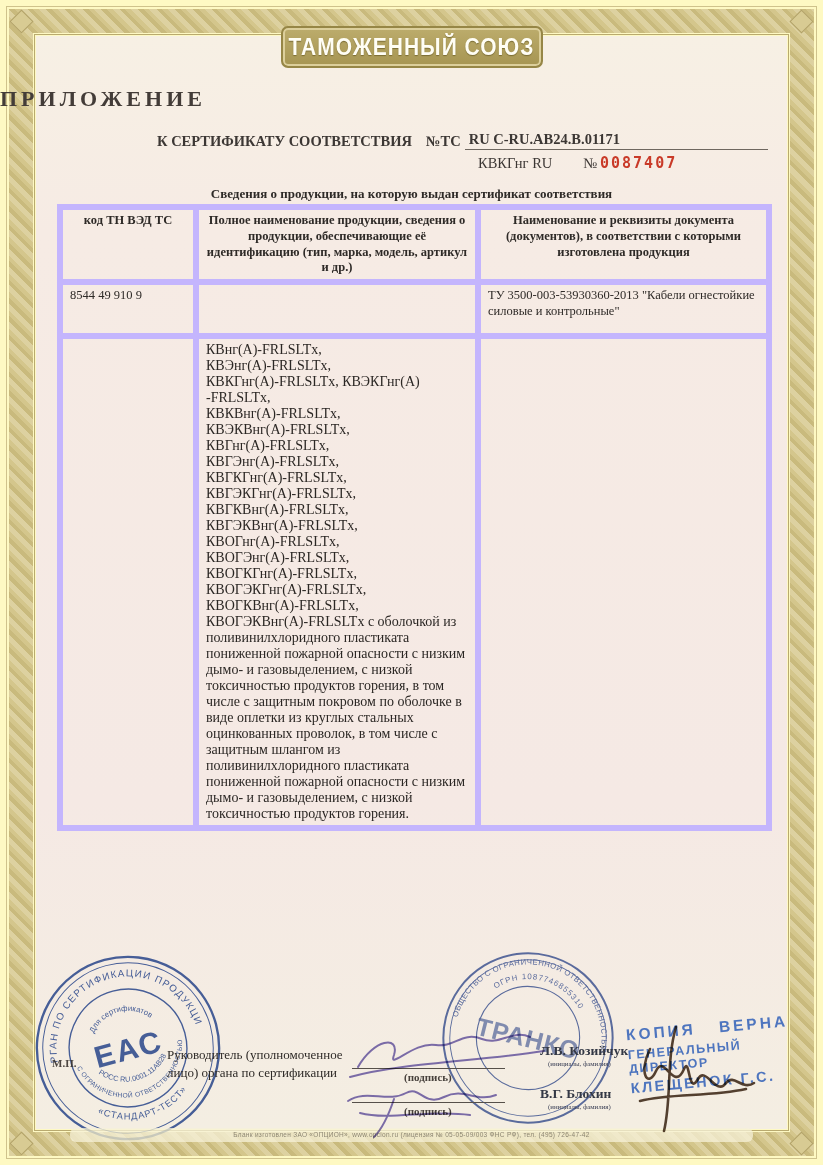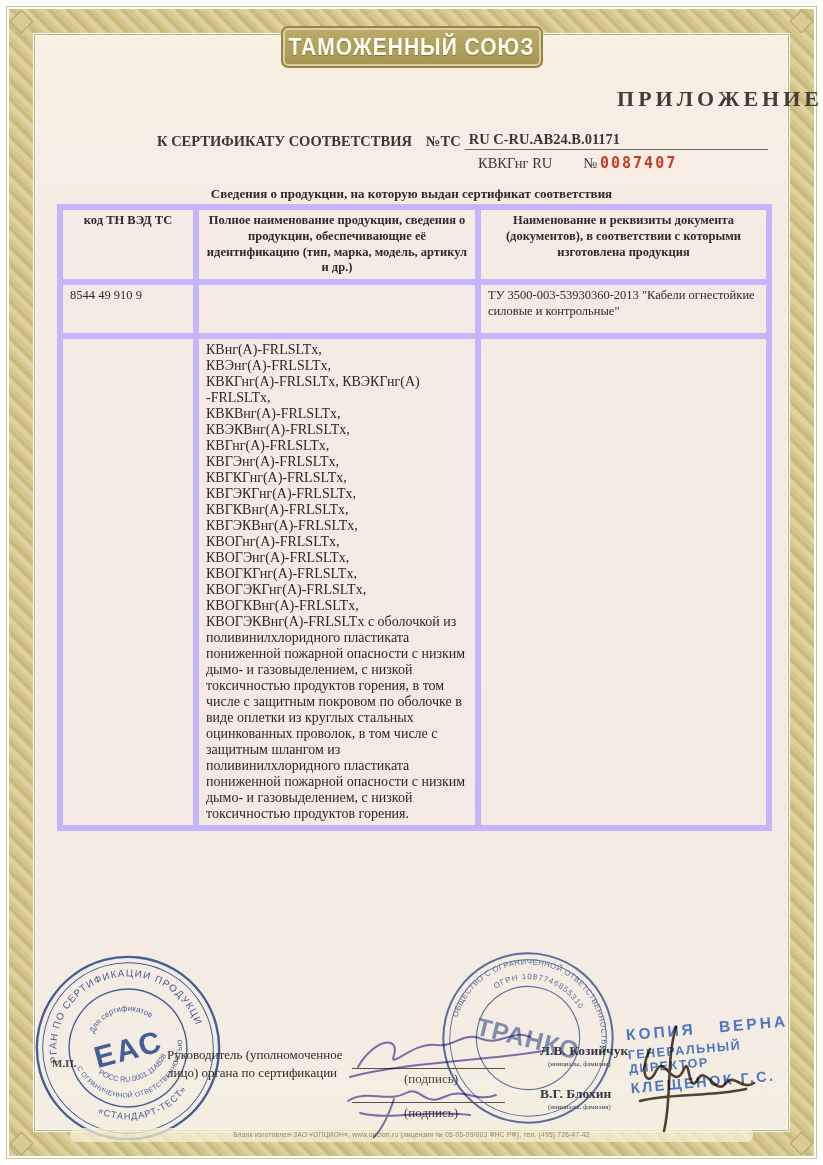--- a/index.html
+++ b/index.html
@@ -1,32 +1,32 @@
 <!DOCTYPE html>
 <html><head>
 <meta charset="utf-8">
 <style>
   html,body{margin:0;padding:0;background:#e8e8e8;}
-  .page{position:relative;width:823px;height:1165px;background:#ffffff;overflow:hidden;
+  .page{position:relative;width:823px;height:1165px;background:#fef9c3;overflow:hidden;
         font-family:"Liberation Serif",serif;color:#2e2a27;}
   
   .outer-line{position:absolute;inset:6px;border:1px solid #cfc28c;pointer-events:none;}
   .band{position:absolute;inset:9px;border:24px solid;border-image:repeating-linear-gradient(45deg,#ddd1a0 0 5px,#c9ba7d 5px 9px,#d4c68c 9px 13px) 24;pointer-events:none;}
   .inner-line{position:absolute;inset:34px;border:1px solid #b9aa6f;pointer-events:none;}
   .inner-bg{position:absolute;inset:36px;background:linear-gradient(180deg,#f7f0e4 0%,#f6ebe4 18%,#f5e9e4 70%,#f4eee2 100%);pointer-events:none;}
   .corner{position:absolute;width:15px;height:15px;background:#d8cb93;border:1px solid #b2a268;transform:rotate(45deg);}
   .c1{left:13px;top:13px}.c2{right:13px;top:13px}.c3{left:13px;bottom:13px}.c4{right:13px;bottom:13px}
 
   .banner{position:absolute;top:26px;left:50%;transform:translateX(-50%);width:258px;height:38px;
           background:linear-gradient(#bcac6c,#a69552);border:2px solid #968646;border-radius:7px;
           box-shadow:inset 0 0 0 2px #dccf9b;display:flex;align-items:center;justify-content:center;}
   .banner span{font-family:"Liberation Sans",sans-serif;font-weight:bold;font-size:21px;letter-spacing:1px;
           color:#fffef5;text-shadow:0 1px 1px #7a6c34;transform:scaleY(1.12);white-space:nowrap;}
 
-  .title{position:absolute;top:86px;left:0;width:100%;text-align:right;font-weight:bold;font-size:22px;letter-spacing:4px;color:#433c38;}
+  .title{position:absolute;top:86px;left:0;width:100%;text-align:left;font-weight:bold;font-size:22px;letter-spacing:4px;color:#433c38;}
 
   .cert-line{position:absolute;left:157px;top:131px;right:55px;display:flex;align-items:flex-end;font-size:14.5px;font-weight:bold;color:#3c3734;}
   .cert-line .lbl{white-space:nowrap;}
   .cert-line .pre{margin-left:14px;white-space:nowrap;}
   .cert-line .num{flex:1;margin-left:4px;border-bottom:1px solid #6e675f;padding:0 0 1px 4px;font-weight:bold;white-space:nowrap;}
 
   .series-line{position:absolute;top:155px;left:0;width:100%;height:20px;}
   .series-lbl{position:absolute;left:478px;font-size:14.5px;color:#3c3734;}
   .series-no{position:absolute;left:583px;font-size:14.5px;color:#3c3734;}
   .series-num{position:absolute;left:600px;top:-1px;font-family:"DejaVu Sans Mono",monospace;font-weight:bold;font-size:15px;letter-spacing:2px;color:#c93a28;}
@@ -40,21 +40,21 @@
   tr.body-row td{height:476px;}
   .products-text{white-space:pre-line;line-height:16px;font-size:14px;color:#2b2724;}
 
   .mp-label{position:absolute;left:52px;top:1057px;font-weight:bold;font-size:11px;color:#3b3530;opacity:.9;z-index:3;}
   .sig-label{position:absolute;left:167px;font-size:13px;line-height:1.35;color:#2e2a27;white-space:pre-line;z-index:3;}
   .head-label{top:1046px;}
   .expert-label{top:1091px;}
   .sig-line{position:absolute;border-bottom:1px solid #56504a;width:153px;left:352px;z-index:2;}
   .sig-line1{top:1068px;}
   .sig-line2{top:1102px;}
-  .sig-caption{position:absolute;font-size:13px;color:#47413c;z-index:3;}
+  .sig-caption{position:absolute;font-size:11px;color:#47413c;z-index:3;font-weight:bold;}
   .cap1{left:404px;top:1071px;}
   .cap2{left:404px;top:1105px;}
   .sign-name{position:absolute;left:540px;font-size:13.5px;font-weight:bold;color:#333845;z-index:4;}
   .head-name{top:1043px;}
   .expert-name{top:1086px;}
   .name-caption{position:absolute;left:548px;font-size:6.8px;color:#3a3f55;z-index:4;}
   .ncap1{top:1060px;}
   .ncap2{top:1103px;}
 
   .stamp{position:absolute;mix-blend-mode:multiply;}

